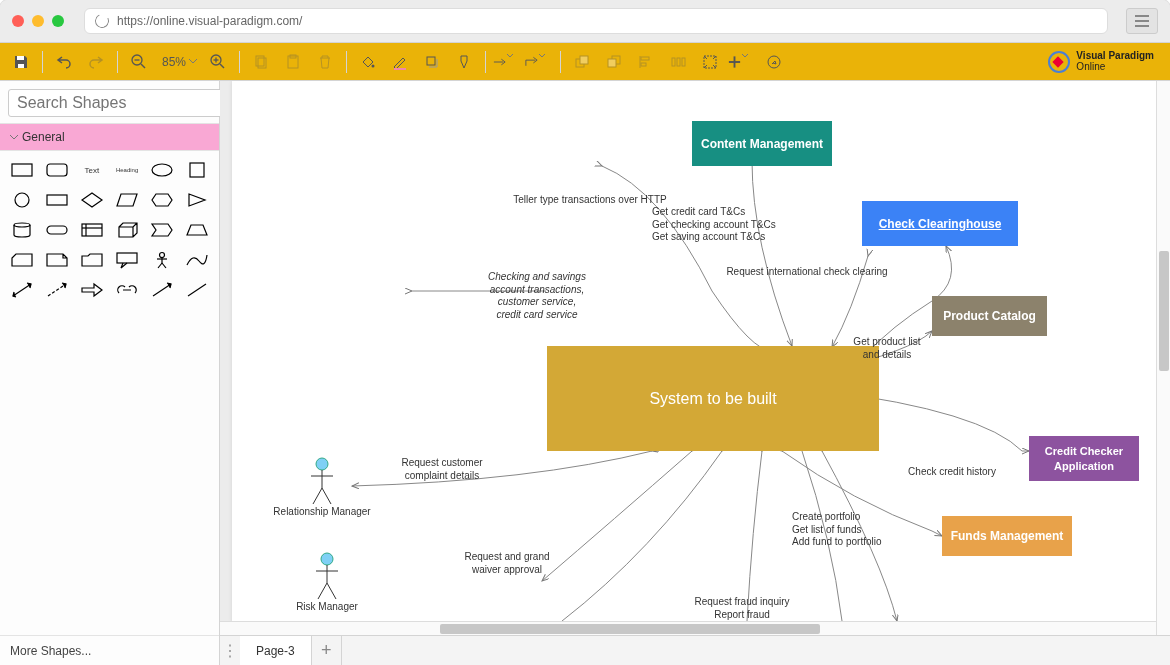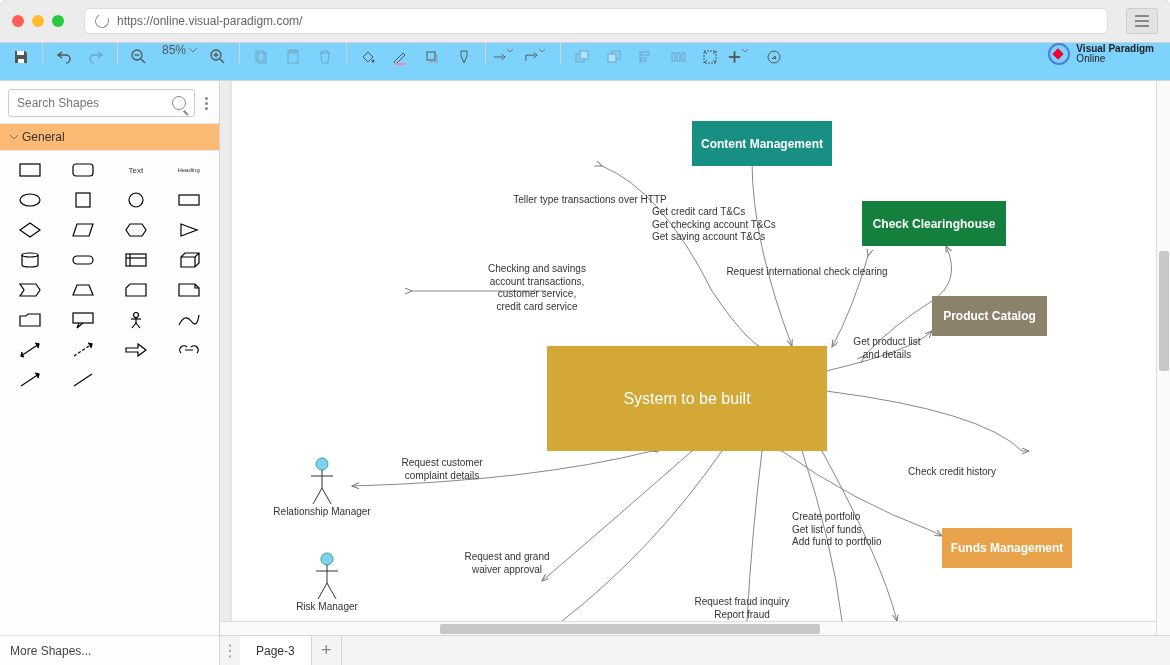--- a/index.html
+++ b/index.html
@@ -9,42 +9,42 @@
 .traffic { display: flex; gap: 8px; margin-right: 10px; }
 .traffic span { width: 12px; height: 12px; border-radius: 50%; display: inline-block; }
 .traffic .r { background: #ff5f57; }
 .traffic .y { background: #febc2e; }
 .traffic .g { background: #28c840; }
 .urlbar { flex: 1; height: 26px; background: #fff; border-radius: 6px; display: flex; align-items: center; padding: 0 10px; gap: 8px; font-size: 12px; color: #666; border: 1px solid #ddd; }
 .reload { width: 14px; height: 14px; border: 1.5px solid #888; border-radius: 50%; border-top-color: transparent; transform: rotate(20deg); }
 .hamburger { width: 32px; height: 26px; background: #e3e3e3; border: 1px solid #ccc; border-radius: 3px; display: flex; flex-direction: column; justify-content: center; align-items: center; gap: 3px; margin-left: 8px; }
 .hamburger span { width: 14px; height: 2px; background: #888; }
 .app { flex: 1; display: flex; flex-direction: column; background: #fff; border-top: 1px solid #d4d4d4; }
-.toolbar { height: 38px; background: #7dd3fc; border-bottom: 1px solid #d4d4d4; display: flex; align-items: flex-start; padding: 0 6px; gap: 2px; }
+.toolbar { height: 38px; background: #eab308; border-bottom: 1px solid #d4d4d4; display: flex; align-items: center; padding: 0 6px; gap: 2px; }
 .tbtn { width: 30px; height: 28px; display: flex; align-items: center; justify-content: center; color: #555; cursor: pointer; }
 .tbtn svg { width: 16px; height: 16px; }
 .tbtn.disabled { opacity: 0.35; }
 .sep { width: 1px; height: 22px; background: #d4d4d4; margin: 0 4px; }
 .zoom { font-size: 12px; color: #555; padding: 0 4px 0 6px; display: flex; align-items: center; gap: 3px; }
 .logo { margin-left: auto; display: flex; align-items: center; gap: 6px; padding-right: 10px; }
 .logo-badge { width: 22px; height: 22px; border: 2px solid #4a7fd4; border-radius: 50%; position: relative; }
 .logo-badge::after { content: ""; position: absolute; left: 4px; top: 5px; width: 8px; height: 8px; background: #e03; transform: rotate(45deg); }
 .logo-text { font-size: 10px; line-height: 1.05; color: #222; }
 .logo-text b { font-weight: 700; }
 .content { flex: 1; display: flex; min-height: 0; }
 .sidebar { width: 220px; background: #fdfdfd; border-right: 1px solid #d4d4d4; display: flex; flex-direction: column; }
 .search-row { display: flex; align-items: center; padding: 8px 8px 6px 8px; gap: 6px; }
 .search { flex: 1; height: 28px; border: 1px solid #ccc; border-radius: 3px; display: flex; align-items: center; padding: 0 8px; font-size: 12px; color: #999; background: #fff; }
-.search input { border: none; outline: none; flex: 1; font-size: 12px; color: #333; }
+.search input { border: none; outline: none; flex: 1; font-size: 16px; color: #333; }
 .search-mag { width: 14px; height: 14px; border: 1.5px solid #888; border-radius: 50%; position: relative; }
 .search-mag::after { content:""; position:absolute; right:-4px; bottom:-4px; width:6px; height:1.5px; background:#888; transform:rotate(45deg); }
 .vdots { display: flex; flex-direction: column; gap: 2px; padding: 4px; }
 .vdots span { width: 3px; height: 3px; background: #888; border-radius: 50%; }
-.section-head { background: #fdba74; border-top: 1px solid #e4e4e4; border-bottom: 1px solid #e4e4e4; padding: 6px 10px; font-size: 12px; color: #333; display:flex; align-items:center; gap:4px;}
-.shapes-grid { padding: 8px 6px; display: grid; grid-template-columns: repeat(4, 1fr); gap: 8px 4px; }
+.section-head { background: #f9a8d4; border-top: 1px solid #e4e4e4; border-bottom: 1px solid #e4e4e4; padding: 6px 10px; font-size: 12px; color: #333; display:flex; align-items:center; gap:4px;}
+.shapes-grid { padding: 8px 6px; display: grid; grid-template-columns: repeat(6, 1fr); gap: 8px 4px; }
 .shape { height: 22px; display: flex; align-items: center; justify-content: center; cursor: grab; }
 .shape svg { width: 24px; height: 18px; stroke: #000; stroke-width: 1.2; fill: none; }
 .shape.txt { font-size: 8px; color:#333; }
 .sidebar-spacer { flex: 1; }
 .sidebar-footer { height: 30px; display: flex; align-items: center; padding: 2px 10px; font-size: 12px; color: #444; border-top: 1px solid #e4e4e4; }
 .canvas-wrap { flex: 1; display: flex; flex-direction: column; min-width: 0; }
 .canvas-scroll { flex: 1; position: relative; background: #ececec; overflow: hidden; }
 .canvas { position: absolute; left: 12px; top: 0; right: 12px; bottom: 12px; background: #fff; box-shadow: 0 0 4px rgba(0,0,0,0.1); }
 .node { position: absolute; display: flex; align-items: center; justify-content: center; text-align: center; font-size: 12px; color: #fff; font-weight: 600; padding: 4px; }
 .lbl { position: absolute; font-size: 10px; color: #333; line-height: 1.25; text-align: center; }
@@ -443,24 +443,27 @@
                 <path d="M530 370 Q520 450 515 540" marker-start="url(#ah)"></path>
                 <path d="M460 370 Q380 440 310 500" marker-start="url(#ah)" marker-end="url(#ah)"></path>
                 <path d="M420 370 Q300 400 120 405" marker-start="url(#ah)" marker-end="url(#ah)"></path>
                 <path d="M490 370 Q420 470 330 540" marker-start="url(#ah)"></path>
                 <path d="M590 370 Q650 480 665 540" marker-start="url(#ah)" marker-end="url(#ah)"></path>
                 <path d="M570 370 Q600 460 610 540"></path>
               </g>
             </svg>
 
             <div class="node" style="left:460px;top:40px;width:140px;height:45px;background:#178f82;">Content Management</div>
-            <div class="node" style="left:630px;top:120px;width:144px;height:45px;background:#15803d;">Check Clearinghouse</div>
+            <div class="node" style="left:630px;top:120px;width:156px;height:45px;background:#3b82f6;text-decoration:underline;">Check Clearinghouse</div>
             <div class="node" style="left:700px;top:215px;width:115px;height:40px;background:#8c826c;">Product Catalog</div>
-            <div class="node" style="left:315px;top:265px;width:280px;height:105px;background:#d3a836;font-size:16px;font-weight:500;">System to be built</div>
-            <div class="node" style="left:710px;top:435px;width:130px;height:40px;background:#e8a24a;margin-top:12px;">Funds Management</div>
+            <div class="node" style="left:315px;top:265px;width:332px;height:105px;background:#d3a836;font-size:16px;font-weight:500;">System to be built</div>
+            <div class="node" style="left:797px;top:355px;width:110px;height:45px;background:#8d539f;font-size:11px;line-height:1.3;">
+              <span><span>Credit Checker</span><br><span>Application</span></span>
+            </div>
+            <div class="node" style="left:710px;top:435px;width:130px;height:40px;background:#e8a24a;">Funds Management</div>
             <div style="position:absolute;left:655px;top:540px;width:115px;height:10px;background:#b82f3e;"></div>
 
             <div class="actor" style="left:50px;top:470px;width:90px;">
               <svg width="30" height="50">
                   <circle cx="15" cy="8" r="6" fill="#7fd0f5" stroke="#3a8"></circle>
                   <line x1="15" y1="14" x2="15" y2="32" stroke="#333"></line>
                   <line x1="4" y1="20" x2="26" y2="20" stroke="#333"></line>
                   <line x1="15" y1="32" x2="6" y2="48" stroke="#333"></line>
                   <line x1="15" y1="32" x2="24" y2="48" stroke="#333"></line>
                 </svg>
@@ -474,21 +477,21 @@
                   <line x1="15" y1="32" x2="6" y2="48" stroke="#333"></line>
                   <line x1="15" y1="32" x2="24" y2="48" stroke="#333"></line>
                 </svg>
               <div>Relationship Manager</div>
             </div>
 
             <div class="lbl" style="left:268px;top:113px;width:180px;">Teller type transactions over HTTP</div>
             <div class="lbl" style="left:420px;top:125px;width:160px;text-align:left;">
               <span>Get credit card T&amp;Cs</span><br><span>Get checking account T&amp;Cs</span><br><span>Get saving account T&amp;Cs</span>
             </div>
-            <div class="lbl" style="left:240px;top:182px;width:130px;">
+            <div class="lbl" style="left:240px;top:190px;width:130px;font-style:italic;">
               <span>Checking and savings</span><br><span>account transactions,</span><br><span>customer service,</span><br><span>credit card service</span>
             </div>
             <div class="lbl" style="left:475px;top:185px;width:200px;">Request international check clearing</div>
             <div class="lbl" style="left:605px;top:255px;width:100px;">
               <span>Get product list</span><br><span>and details</span>
             </div>
             <div class="lbl" style="left:660px;top:350px;width:120px;margin-top:35px;">Check credit history</div>
             <div class="lbl" style="left:560px;top:430px;width:130px;text-align:left;">
               <span>Create portfolio</span><br><span>Get list of funds</span><br><span>Add fund to portfolio</span>
             </div>

